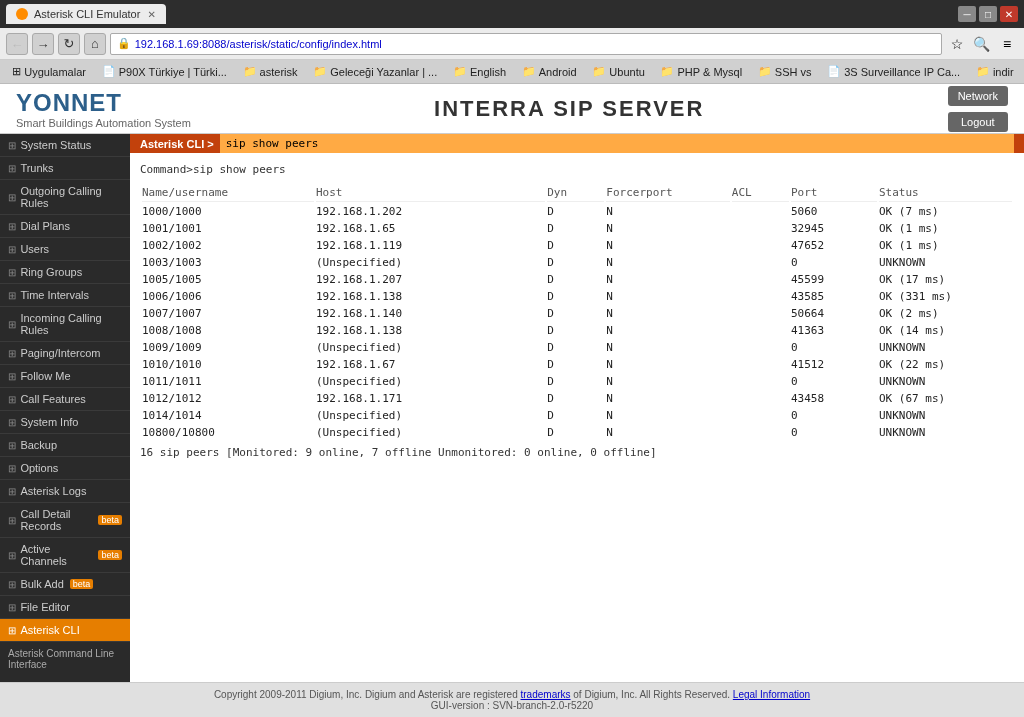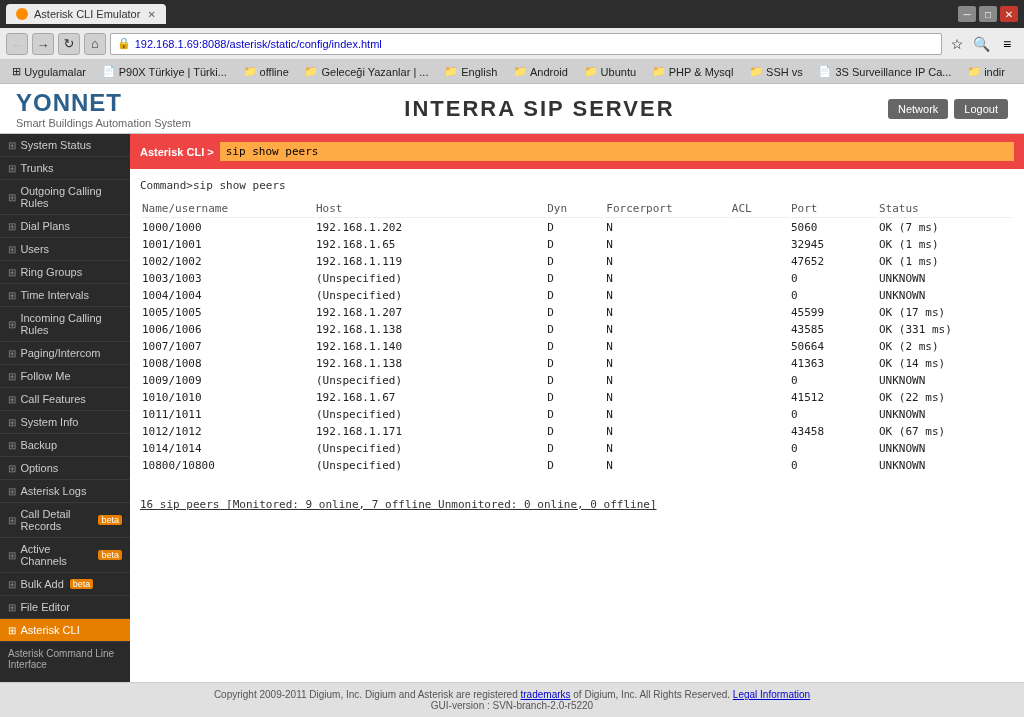--- a/index.html
+++ b/index.html
@@ -28,56 +28,56 @@
     .bookmarks-bar { background: #d0d0d0; display: flex; align-items: center; padding: 2px 6px; gap: 4px; height: 24px; font-size: 11px; border-bottom: 1px solid #bbb; overflow: hidden; }
     .bm-item { display: flex; align-items: center; gap: 3px; padding: 1px 6px; border-radius: 2px; cursor: pointer; white-space: nowrap; color: #222; }
 
     
     .app-container { display: flex; flex-direction: column; height: calc(717px - 84px); background: #f0f0f0; }
     .app-header { background: #fff; display: flex; align-items: center; padding: 8px 16px; border-bottom: 1px solid #ccc; height: 50px; }
     .logo { display: flex; align-items: flex-start; }
     .logo-text { font-size: 24px; font-weight: bold; color: #2c5f8a; letter-spacing: 1px; }
     .logo-sub { font-size: 11px; color: #666; display: block; }
     .app-title { flex: 1; text-align: center; font-size: 22px; font-weight: bold; color: #333; letter-spacing: 2px; }
-    .header-btns { display: flex; gap: 6px; }
+    .header-btns { display: flex; gap: 6px; flex-direction: column; }
     .header-btn { background: #666; color: #fff; border: none; border-radius: 3px; padding: 4px 10px; font-size: 11px; cursor: pointer; }
 
     
     .app-body { display: flex; flex: 1; overflow: hidden; }
 
     
     .sidebar { width: 130px; background: #2a2a2a; color: #ccc; overflow-y: auto; flex-shrink: 0; }
     .sidebar-item { display: flex; align-items: center; gap: 4px; padding: 5px 8px; cursor: pointer; font-size: 11px; border-bottom: 1px solid #3a3a3a; }
     .sidebar-item.active { background: #e67e00; color: #fff; }
     .sidebar-item .si-icon { font-size: 10px; color: #888; }
     .sidebar-item.active .si-icon { color: #fff; }
     .sidebar-item .badge { background: #e67e00; color: #fff; font-size: 9px; padding: 0 3px; border-radius: 2px; margin-left: 2px; }
     .sidebar-desc { font-size: 10px; color: #aaa; padding: 6px 8px; }
 
     
     .main-content { flex: 1; background: #f8f8f8; overflow: auto; display: flex; flex-direction: column; }
 
     
-    .cli-header { background: #ef4444; display: flex; align-items: center; padding: 8px 10px; gap: 6px; }
+    .cli-header { background: #c2410c; display: flex; align-items: center; padding: 0 10px; gap: 6px; }
     .cli-breadcrumb { color: #fff; font-size: 11px; font-weight: bold; }
     .cli-input { flex: 1; background: #ffaa44; border: none; padding: 3px 6px; font-size: 11px; color: #000; font-family: monospace; }
 
     .cli-output { background: #fff; flex: 1; padding: 10px; font-family: monospace; font-size: 11px; color: #222; overflow: auto; }
     .cli-command { margin-bottom: 8px; color: #333; }
     .cli-table { width: 100%; }
     .cli-table th { text-align: left; font-weight: normal; color: #555; padding-right: 20px; border-bottom: 1px solid #eee; padding-bottom: 2px; margin-bottom: 4px; }
     .cli-row td { padding: 1px 0; padding-right: 20px; white-space: nowrap; }
     .cli-row td:first-child { min-width: 120px; }
     .cli-row td:nth-child(2) { min-width: 160px; }
     .cli-row td:nth-child(3) { min-width: 20px; }
     .cli-row td:nth-child(4) { min-width: 20px; }
     .cli-row td:nth-child(5) { min-width: 20px; }
     .cli-row td:nth-child(6) { min-width: 60px; }
     .cli-row td:nth-child(7) { min-width: 80px; }
-    .cli-summary { margin-top: 23px; color: #333; text-decoration: underline; }
+    .cli-summary { margin-top: 4px; color: #333; }
 
     
     .app-footer { background: #e0e0e0; padding: 6px; text-align: center; font-size: 10px; color: #555; border-top: 1px solid #ccc; }
     .app-footer a { color: #00c; }
 
     
     ::-webkit-scrollbar { width: 8px; height: 8px; }
     ::-webkit-scrollbar-track { background: #f0f0f0; }
     ::-webkit-scrollbar-thumb { background: #aaa; border-radius: 3px; }
   </style>
@@ -119,21 +119,21 @@
     <div class="bm-item">
       <span>⊞</span>
       <span>Uygulamalar</span>
     </div>
     <div class="bm-item">
       <span>📄</span>
       <span>P90X Türkiye | Türki...</span>
     </div>
     <div class="bm-item">
       <span>📁</span>
-      <span>offline</span>
+      <span>asterisk</span>
     </div>
     <div class="bm-item">
       <span>📁</span>
       <span>Geleceği Yazanlar | ...</span>
     </div>
     <div class="bm-item">
       <span>📁</span>
       <span>English</span>
     </div>
     <div class="bm-item">
@@ -329,29 +329,20 @@
               <tr class="cli-row">
                 <td>1003/1003</td>
                 <td>(Unspecified)</td>
                 <td>D</td>
                 <td>N</td>
                 <td></td>
                 <td>0</td>
                 <td>UNKNOWN</td>
               </tr>
               <tr class="cli-row">
-                <td>1004/1004</td>
-                <td>(Unspecified)</td>
-                <td>D</td>
-                <td>N</td>
-                <td></td>
-                <td>0</td>
-                <td>UNKNOWN</td>
-              </tr>
-              <tr class="cli-row">
                 <td>1005/1005</td>
                 <td>192.168.1.207</td>
                 <td>D</td>
                 <td>N</td>
                 <td></td>
                 <td>45599</td>
                 <td>OK (17 ms)</td>
               </tr>
               <tr class="cli-row">
                 <td>1006/1006</td>

